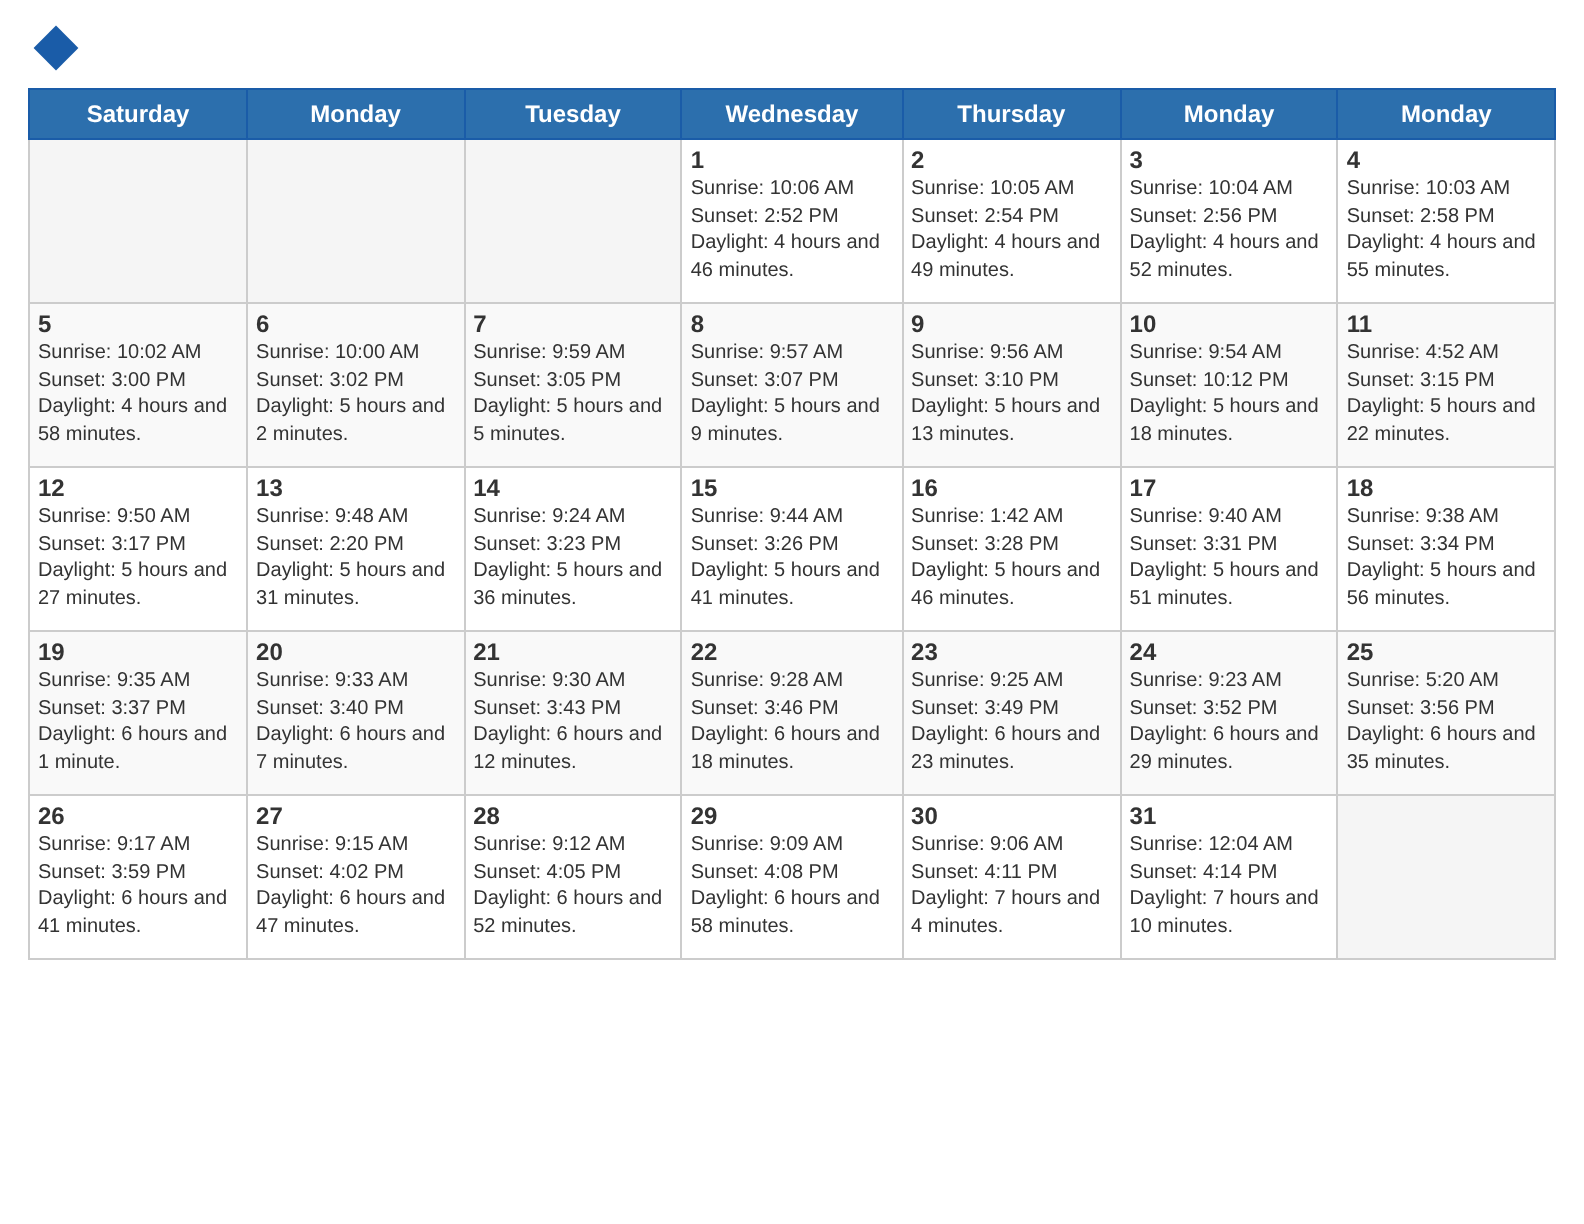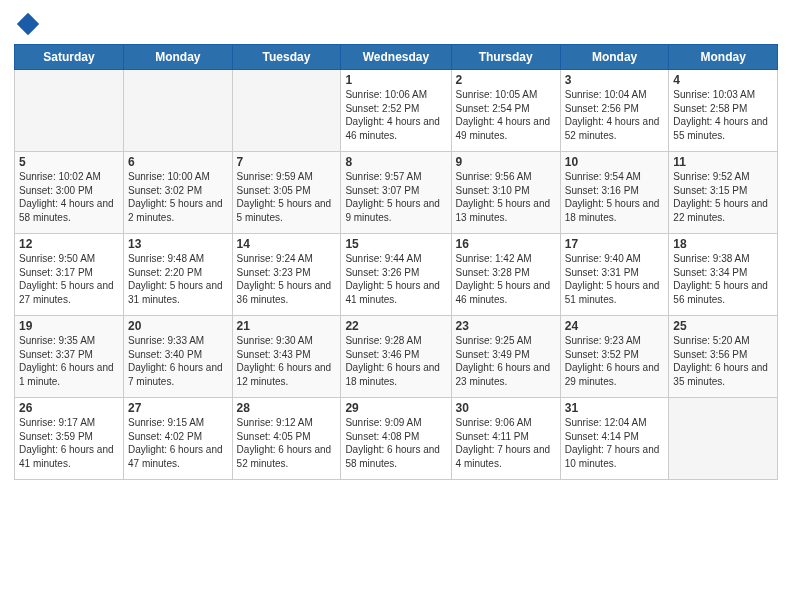--- a/index.html
+++ b/index.html
@@ -185,27 +185,27 @@
           <td>
             <span class="day-number">9</span>
             <div class="day-content">Sunrise: 9:56 AM
 Sunset: 3:10 PM
 Daylight: 5 hours
 and 13 minutes.</div>
           </td>
           <td>
             <span class="day-number">10</span>
             <div class="day-content">Sunrise: 9:54 AM
-Sunset: 3:16 PM
+Sunset: 10:12 PM
 Daylight: 5 hours
 and 18 minutes.</div>
           </td>
           <td>
             <span class="day-number">11</span>
-            <div class="day-content">Sunrise: 9:52 AM
+            <div class="day-content">Sunrise: 4:52 AM
 Sunset: 3:15 PM
 Daylight: 5 hours
 and 22 minutes.</div>
           </td>
         </tr>
         <tr>
           <td>
             <span class="day-number">12</span>
             <div class="day-content">Sunrise: 9:50 AM
 Sunset: 3:17 PM

